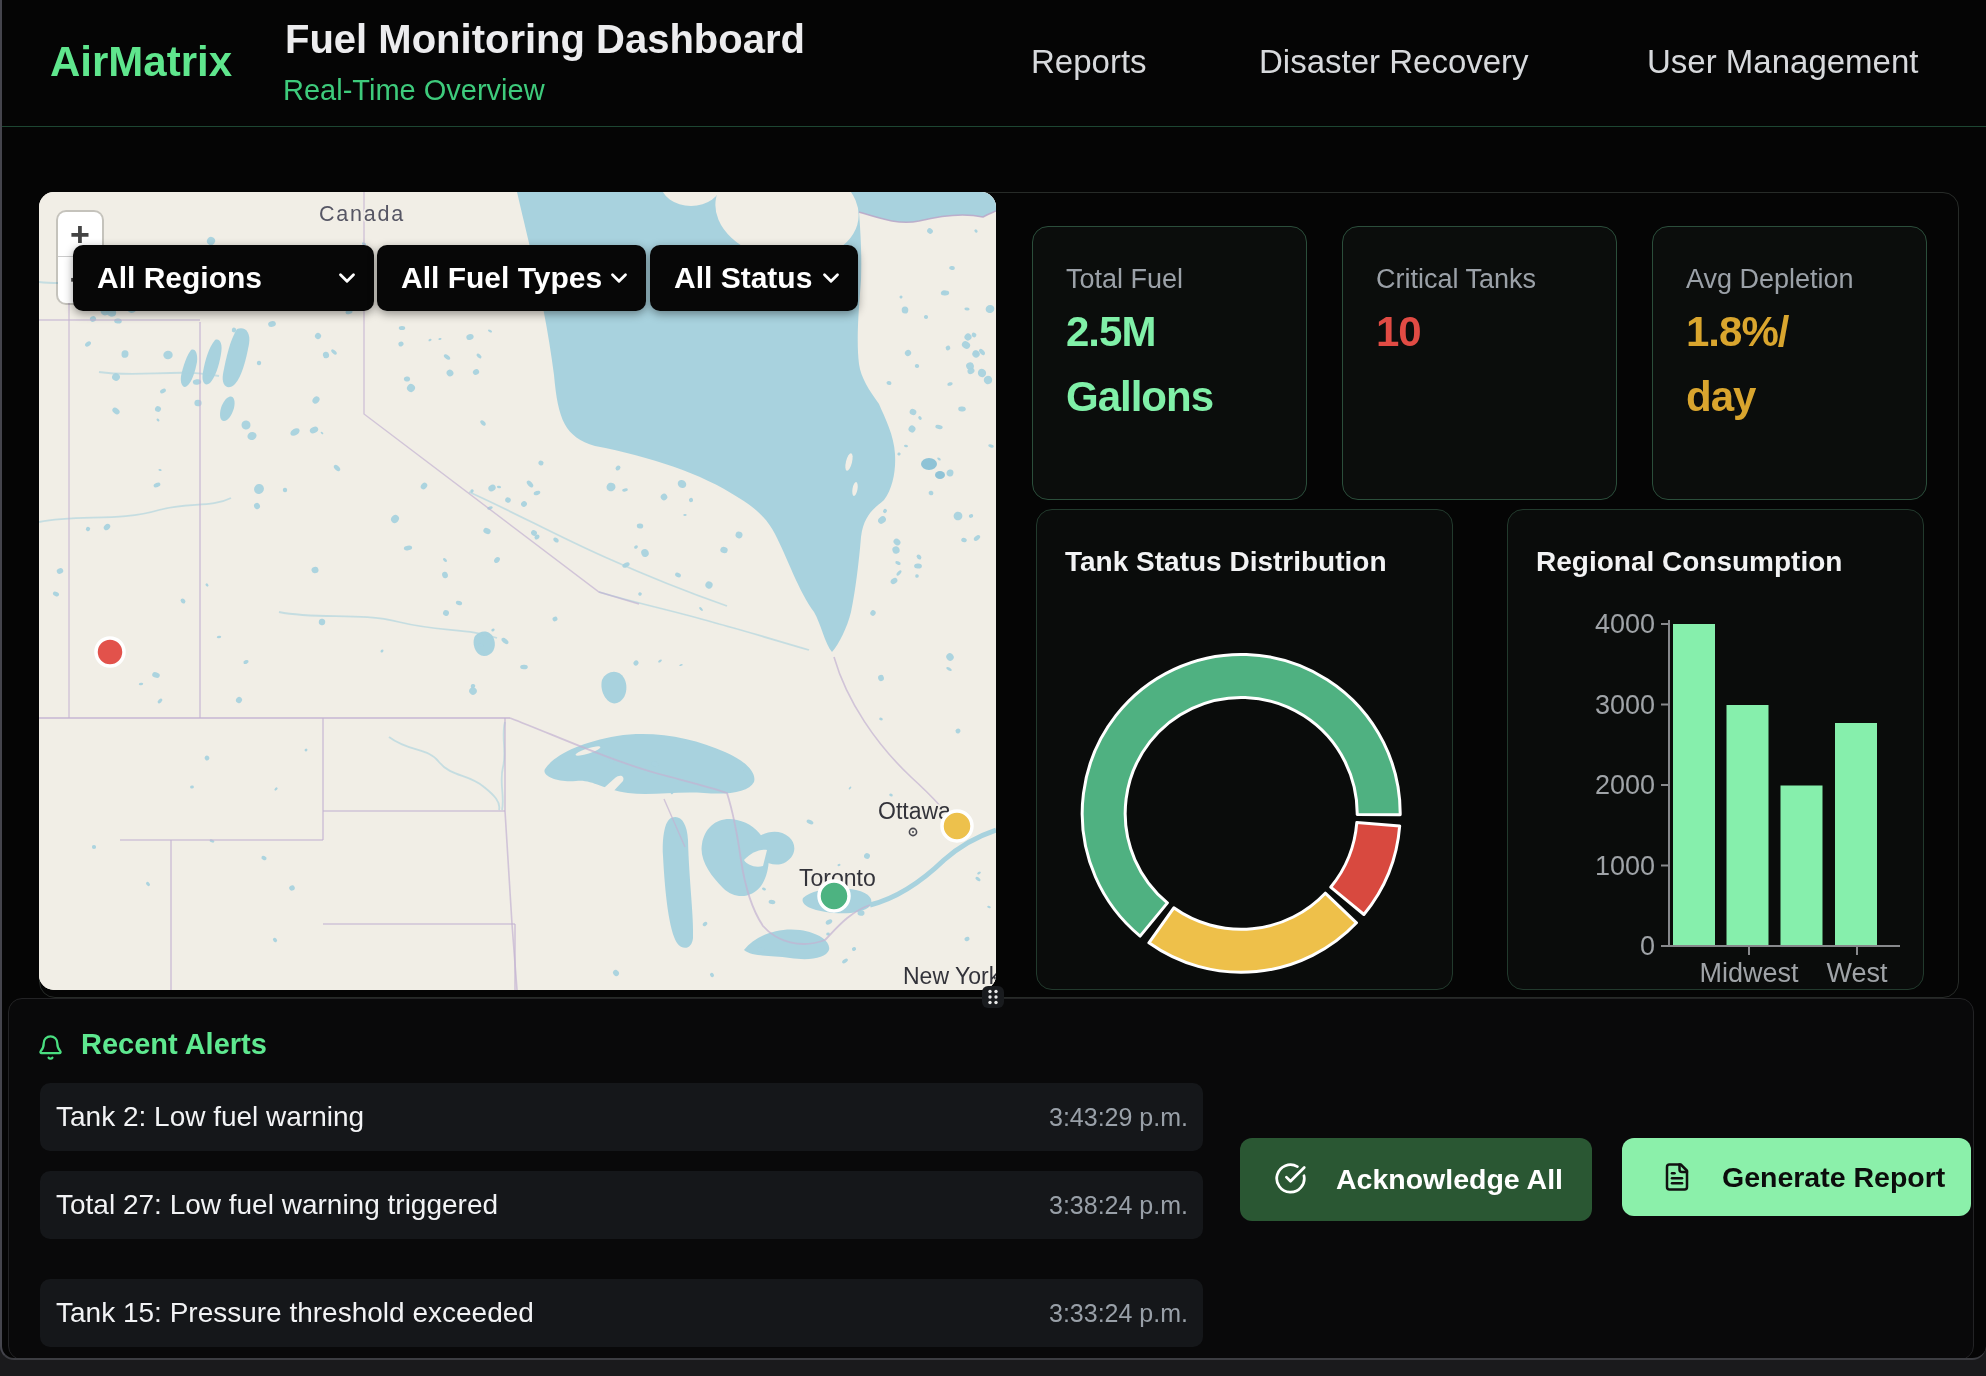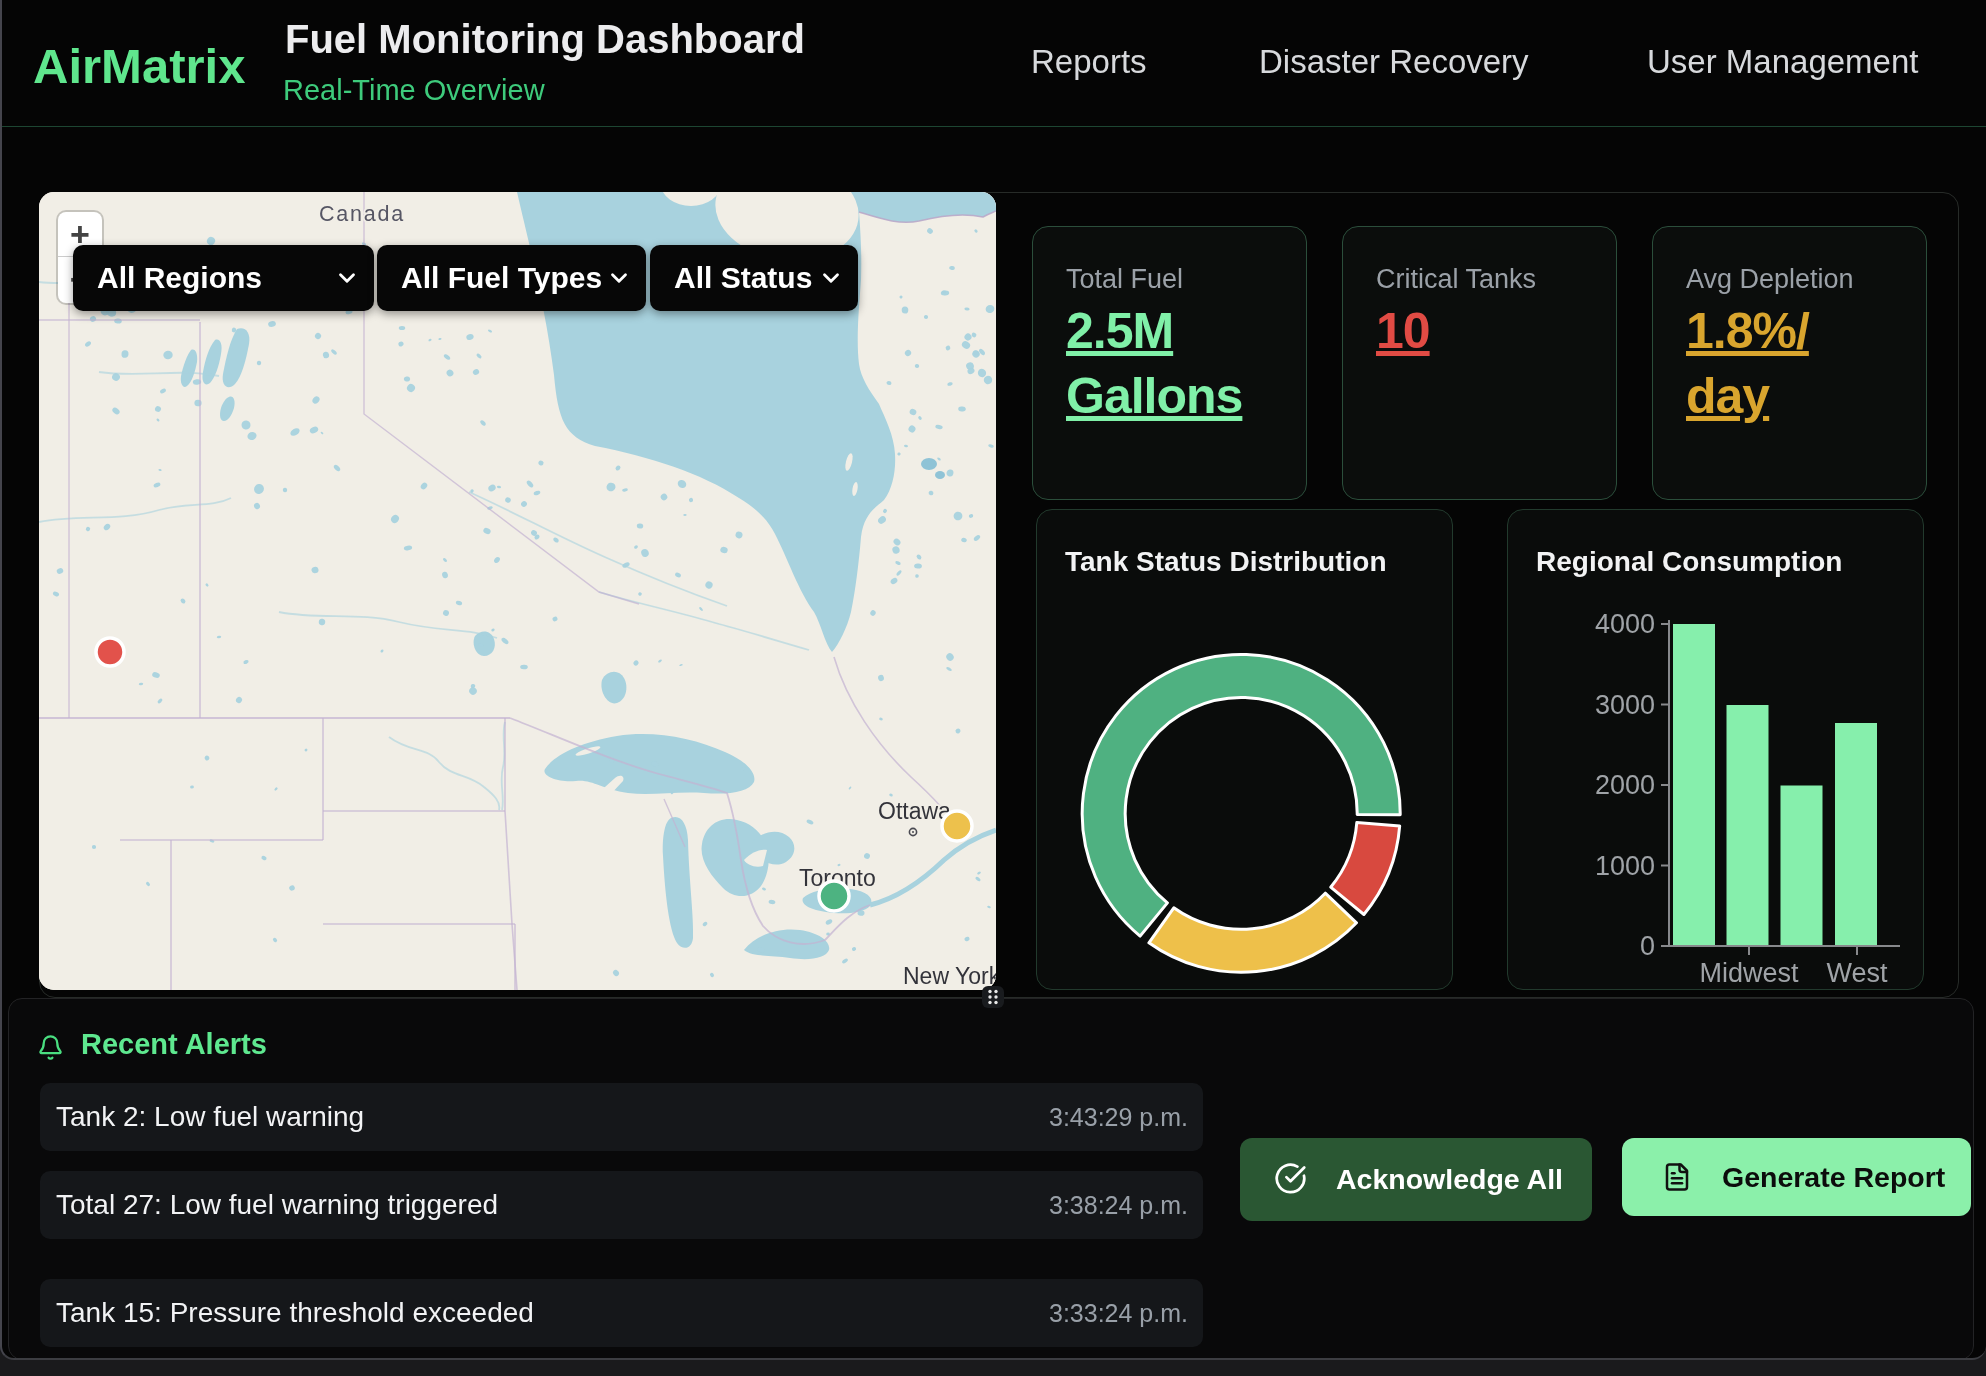--- a/index.html
+++ b/index.html
@@ -1,30 +1,30 @@
 <!DOCTYPE html>
 <html><head><meta charset="utf-8"><style>
 * { margin:0; padding:0; box-sizing:border-box; }
 html,body { width:1986px; height:1376px; background:#1a1a1c; overflow:hidden;
   font-family:"Liberation Sans",sans-serif; }
 .abs { position:absolute; }
 #win { position:absolute; left:0; top:0; width:1986px; height:1360px; background:#050505;
   border-left:2px solid #45454d; border-bottom:2px solid #3c3d42; border-radius:0 0 14px 14px; overflow:hidden; }
 #nav { position:absolute; left:0; top:0; width:100%; height:127px; border-bottom:1px solid #1d4632; background:#050505; }
-#logo { position:absolute; left:31px; top:38px; font-size:49px; font-weight:bold; color:#5fe68d; }
+#logo { position:absolute; left:48px; top:38px; font-size:42px; font-weight:bold; color:#5fe68d; }
 #title { position:absolute; left:283px; top:19px; font-size:40px; font-weight:bold; color:#ececee; line-height:40px;}
 #subtitle { position:absolute; left:281px; top:76px; font-size:29px; color:#3ecb7c; line-height:28px;}
 .navlink { position:absolute; top:46px; font-size:33px; color:#d7d9dc; line-height:32px;}
 #container { position:absolute; left:37px; top:192px; width:1920px; height:806px;
   border:1px solid #272b28; border-radius:16px; }
 #map { position:absolute; left:37px; top:192px; width:957px; height:798px; border-radius:15px; overflow:hidden; background:#f1eee6; }
 .statcard { position:absolute; top:226px; width:275px; height:274px; background:#0b0d0c;
   border:1px solid #2b4e3b; border-radius:16px; }
 .statlabel { position:absolute; left:33px; top:39px; font-size:27px; font-weight:500; color:#9ba1a8; line-height:27px;}
-.statvalue { position:absolute; left:33px; top:72px; font-size:50px; font-weight:bold; line-height:65px; letter-spacing:-1px;text-decoration:underline; }
+.statvalue { position:absolute; left:33px; top:72px; font-size:42px; font-weight:bold; line-height:65px; letter-spacing:-1px; }
 .chartcard { position:absolute; top:509px; width:417px; height:481px; background:#0a0c0b;
   border:1px solid #223a2d; border-radius:16px; }
 .charttitle { position:absolute; left:28px; top:38px; font-size:28px; font-weight:bold; color:#f2f3f4; line-height:28px;}
 .dropdown { position:absolute; top:53px; height:66px; background:#070707; border-radius:10px;
   color:#fff; font-size:30px; font-weight:600; box-shadow:0 3px 10px rgba(0,0,0,0.4); }
 .dropdown span { position:absolute; left:24px; top:17px; line-height:32px; }
 .dropdown svg { position:absolute; right:14px; top:20px; }
 #zoomctl { position:absolute; left:19px; top:20px; width:44px; height:91px; background:#fff;
   border-radius:8px; box-shadow:0 0 0 2px rgba(0,0,0,0.18); }
 #zoomctl .plus { position:absolute; left:0; top:0; width:44px; height:45px; font-size:34px; font-weight:bold;

